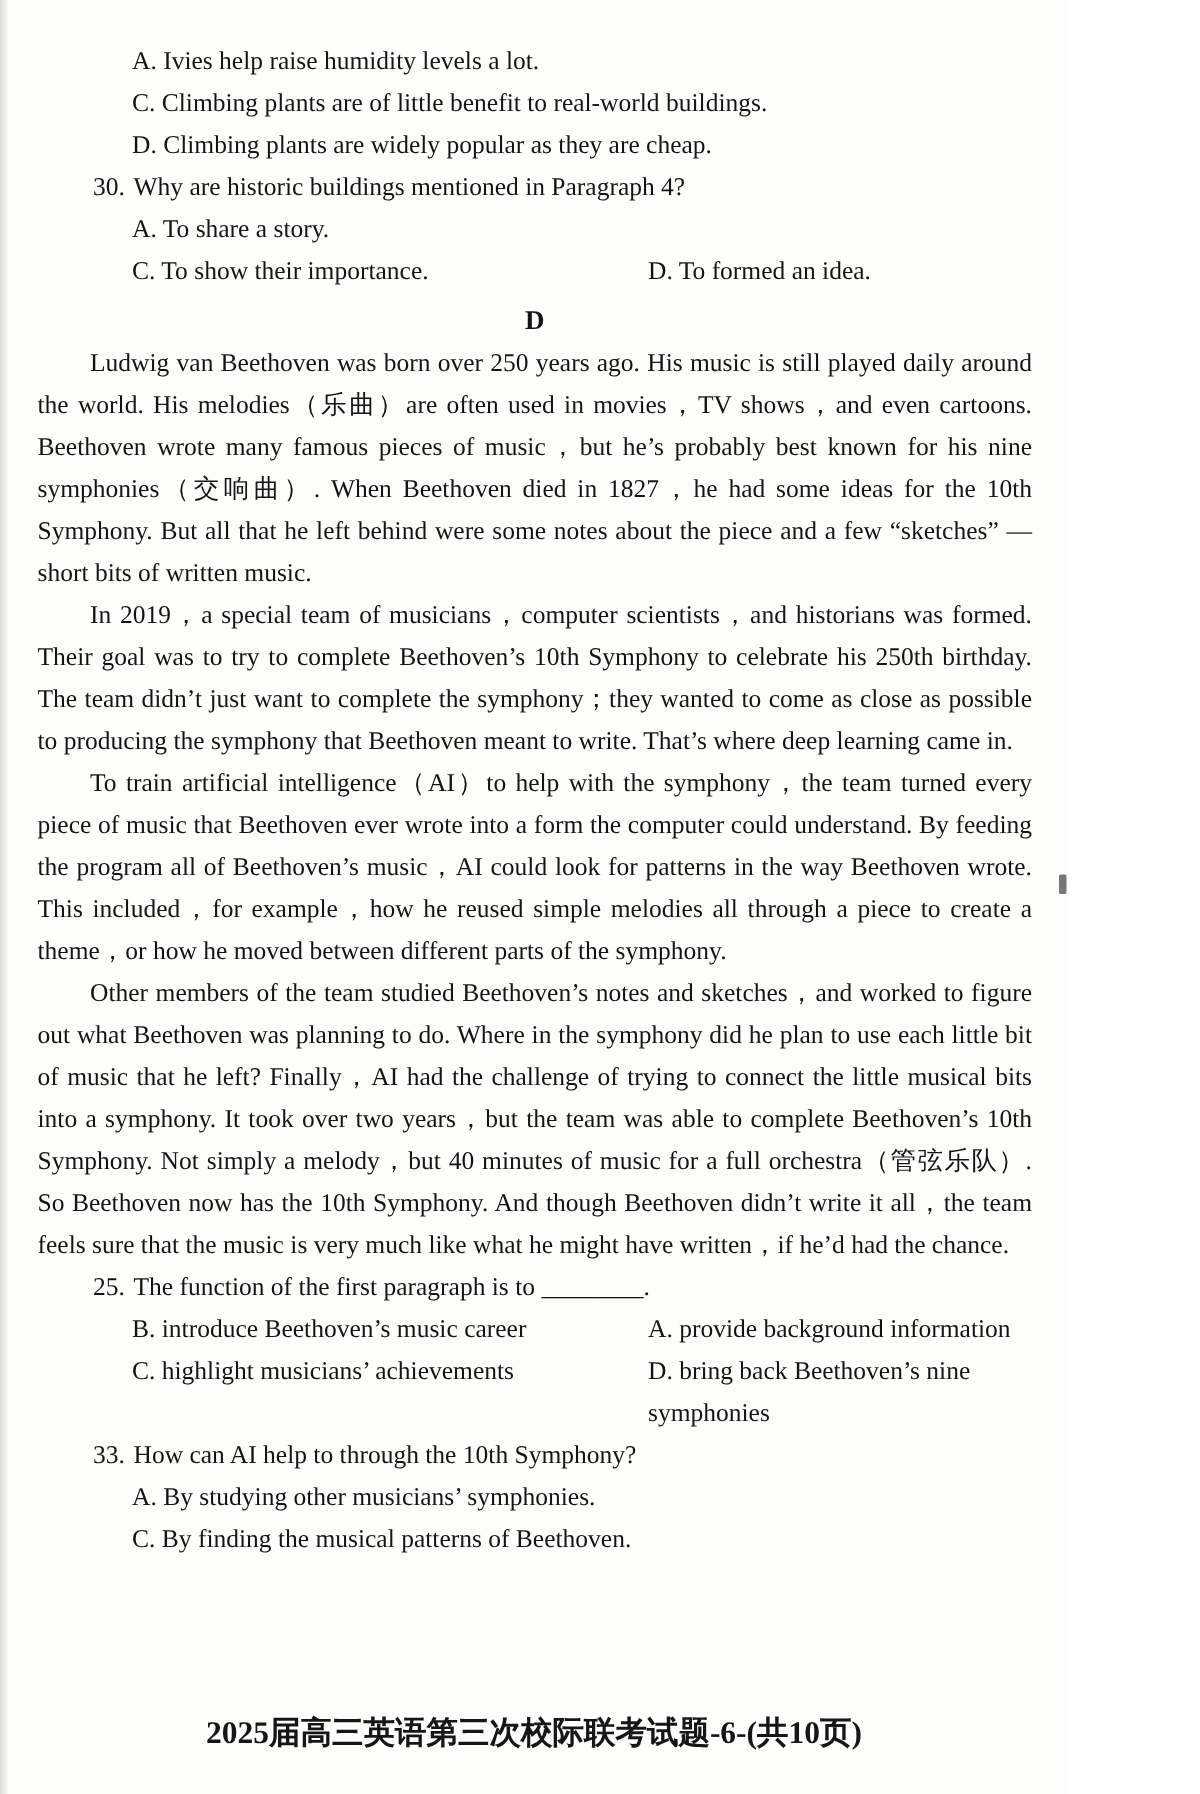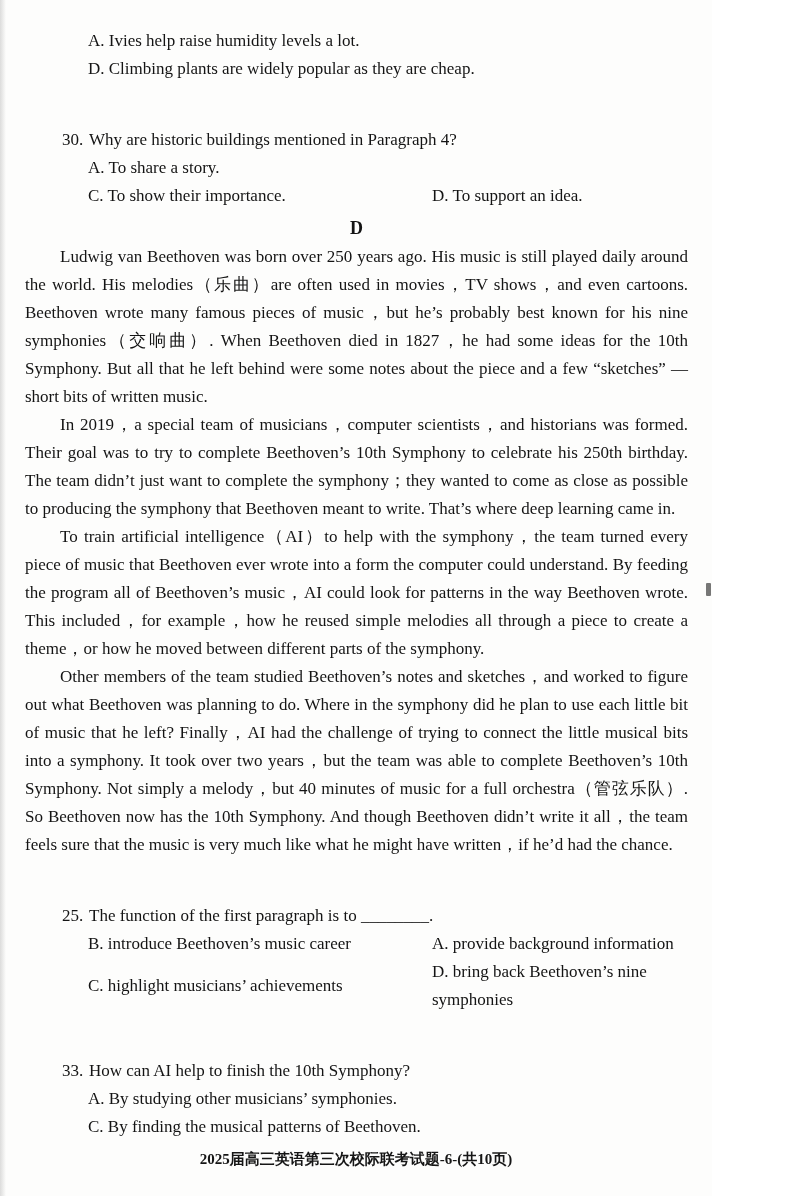--- a/index.html
+++ b/index.html
@@ -25,63 +25,64 @@
     width: 5px; height: 13px; background: #4a4a4a; opacity: 0.75;
     border-radius: 1px;
   }
   .content {
     padding: 27px 24px 0 25px;
     font-size: 17px;
     line-height: 28px;
   }
   .option-list .option { padding-left: 63px; white-space: nowrap; }
   .question .stem { padding-left: 37px; }
-  .qnum { display: inline-block; width: 27px; margin-top: 43px; }
-  .opt-row { display: flex; padding-left: 63px; align-items: center; }
+  .qnum { display: inline-block; width: 27px; }
+  .opt-row { display: flex; padding-left: 63px; }
   .opt-row .opt-col { display: block; }
   .opt-row .opt-col:first-child { width: 344px; flex: none; }
   .opt-row .opt-col:last-child { flex: 1; }
   .section-heading {
     text-align: center; font-weight: bold;
     font-size: 18px; line-height: 28px;
     margin: 4px 0 1px 0;
   }
   .para {
     text-align: justify;
     text-indent: 35px;
   }
   .footer {
     position: absolute; left: 0; right: 0; bottom: 27px;
     text-align: center;
-    font-size: 15px; font-weight: bold;
+    font-size: 21px; font-weight: bold;
     color: #161616;
   }
 </style>
 </head>
 <body>
 
 <div class="page">
   <div class="scan-edge"></div>
   <div class="scan-artifact"></div>
 
   <main class="content">
 
     <div class="option-list">
       <p class="option">A. Ivies help raise humidity levels a lot.</p>
+      <p class="option">C. Climbing plants are of little benefit to real-world buildings.</p>
       <p class="option">D. Climbing plants are widely popular as they are cheap.</p>
     </div>
 
     <div class="question">
       <p class="stem"><span class="qnum">30.</span><span>Why are historic buildings mentioned in Paragraph 4?</span></p>
       <div class="opt-row">
         <span class="opt-col">A. To share a story.</span>
       </div>
       <div class="opt-row">
         <span class="opt-col">C. To show their importance.</span>
-        <span class="opt-col">D. To support an idea.</span>
+        <span class="opt-col">D. To formed an idea.</span>
       </div>
     </div>
 
 
     <h2 class="section-heading">D</h2>
 
     <p class="para">Ludwig van Beethoven was born over 250 years ago. His music is still played daily around the world. His melodies（乐曲）are often used in movies，TV shows，and even cartoons. Beethoven wrote many famous pieces of music，but he’s probably best known for his nine symphonies（交响曲）. When Beethoven died in 1827，he had some ideas for the 10th Symphony. But all that he left behind were some notes about the piece and a few “sketches” — short bits of written music.</p>
     <p class="para">In 2019，a special team of musicians，computer scientists，and historians was formed. Their goal was to try to complete Beethoven’s 10th Symphony to celebrate his 250th birthday. The team didn’t just want to complete the symphony；they wanted to come as close as possible to producing the symphony that Beethoven meant to write. That’s where deep learning came in.</p>
     <p class="para">To train artificial intelligence（AI）to help with the symphony，the team turned every piece of music that Beethoven ever wrote into a form the computer could understand. By feeding the program all of Beethoven’s music，AI could look for patterns in the way Beethoven wrote. This included，for example，how he reused simple melodies all through a piece to create a theme，or how he moved between different parts of the symphony.</p>
     <p class="para">Other members of the team studied Beethoven’s notes and sketches，and worked to figure out what Beethoven was planning to do. Where in the symphony did he plan to use each little bit of music that he left? Finally，AI had the challenge of trying to connect the little musical bits into a symphony. It took over two years，but the team was able to complete Beethoven’s 10th Symphony. Not simply a melody，but 40 minutes of music for a full orchestra（管弦乐队）. So Beethoven now has the 10th Symphony. And though Beethoven didn’t write it all，the team feels sure that the music is very much like what he might have written，if he’d had the chance.</p>
@@ -92,21 +93,21 @@
         <span class="opt-col">B. introduce Beethoven’s music career</span>
         <span class="opt-col">A. provide background information</span>
       </div>
       <div class="opt-row">
         <span class="opt-col">C. highlight musicians’ achievements</span>
         <span class="opt-col">D. bring back Beethoven’s nine symphonies</span>
       </div>
     </div>
 
     <div class="question">
-      <p class="stem"><span class="qnum">33.</span><span>How can AI help to finish the 10th Symphony?</span></p>
+      <p class="stem"><span class="qnum">33.</span><span>How can AI help to through the 10th Symphony?</span></p>
       <div class="option-list">
         <p class="option">A. By studying other musicians’ symphonies.</p>
         <p class="option">C. By finding the musical patterns of Beethoven.</p>
       </div>
     </div>
 
   </main>
 
   <footer class="footer">2025届高三英语第三次校际联考试题-6-(共10页)</footer>
 </div>

